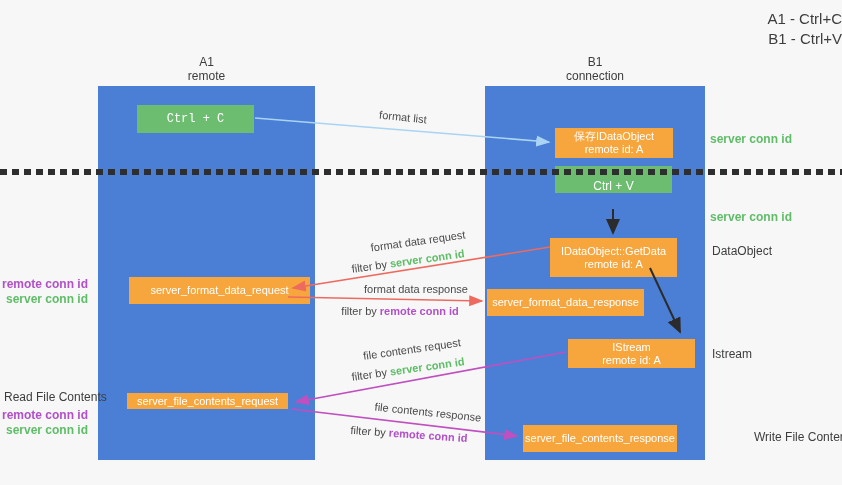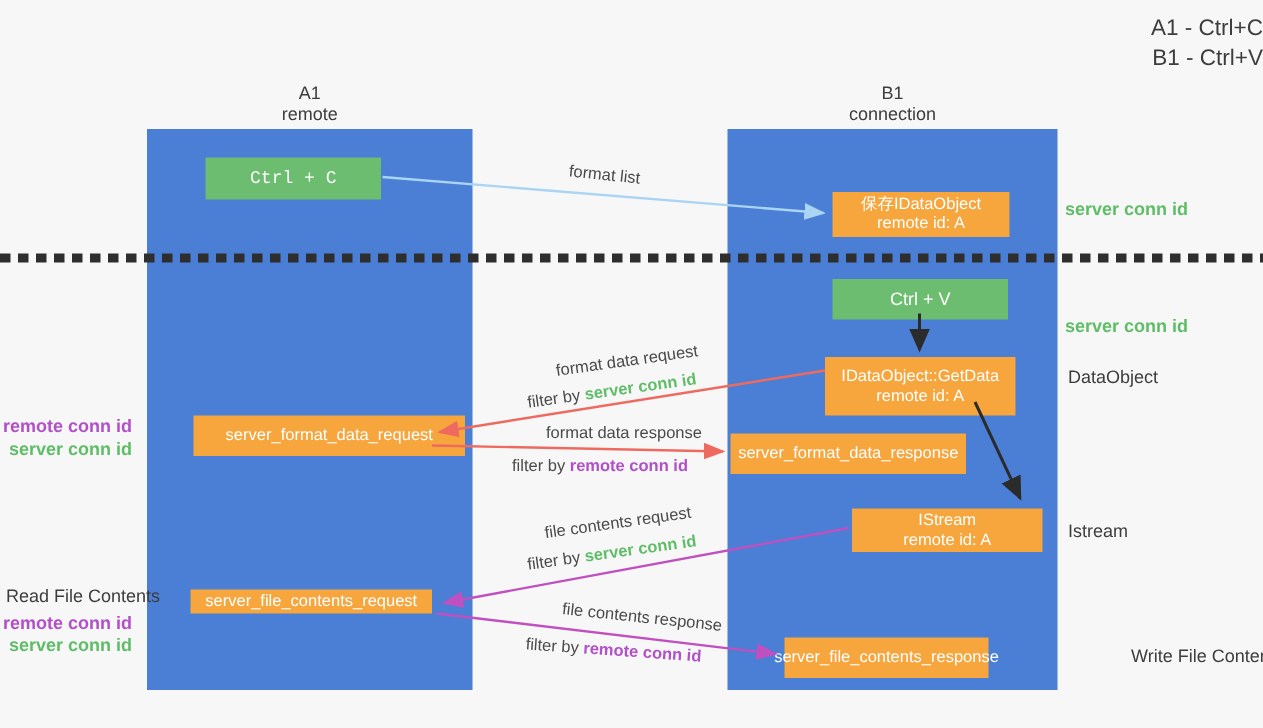--- a/index.html
+++ b/index.html
@@ -19,27 +19,27 @@
   .col.right { left:485px; width:220px; }
 
   .node { position:absolute; display:flex; flex-direction:column; align-items:center;
           justify-content:center; color:#ffffff; font-size:11px; line-height:13px;
           text-align:center; white-space:nowrap; }
   .green  { background:#6CBD70; }
   .orange { background:#F7A63D; }
 
   .n-ctrl-c    { left:137px; top:105px; width:117px; height:28px; font-size:12px;font-family:Liberation Mono, monospace; }
   .n-save-obj  { left:555px; top:128px; width:118px; height:30px; }
-  .n-ctrl-v    { left:555px; top:186px; width:117px; height:27px; font-size:12px; }
+  .n-ctrl-v    { left:555px; top:166px; width:117px; height:27px; font-size:12px;justify-content:flex-end; }
   .n-getdata   { left:550px; top:238px; width:127px; height:39px; }
   .n-fmt-req   { left:129px; top:277px; width:181px; height:27px; }
   .n-fmt-resp  { left:487px; top:289px; width:157px; height:27px; }
   .n-istream   { left:568px; top:339px; width:127px; height:29px; }
   .n-file-req  { left:127px; top:393px; width:161px; height:16px; }
-  .n-file-resp { left:523px; top:425px; width:136px; height:27px; }
+  .n-file-resp { left:523px; top:425px; width:154px; height:27px; }
 
   .lbl { position:absolute; font-size:11px; color:#4a4a4a; white-space:nowrap; }
 
   .l-format-list   { left:403px; top:117px; transform:translate(-50%,-50%) rotate(6deg); }
   .l-fmt-req       { left:418px; top:241px; transform:translate(-50%,-50%) rotate(-8deg); }
   .l-filter-req1   { left:408px; top:261px; transform:translate(-50%,-50%) rotate(-8deg); }
   .l-fmt-resp      { left:416px; top:289px; transform:translate(-50%,-50%); }
   .l-filter-resp1  { left:400px; top:311px; transform:translate(-50%,-50%); }
   .l-file-req      { left:412px; top:349px; transform:translate(-50%,-50%) rotate(-8deg); }
   .l-filter-req2   { left:408px; top:369px; transform:translate(-50%,-50%) rotate(-8deg); }

